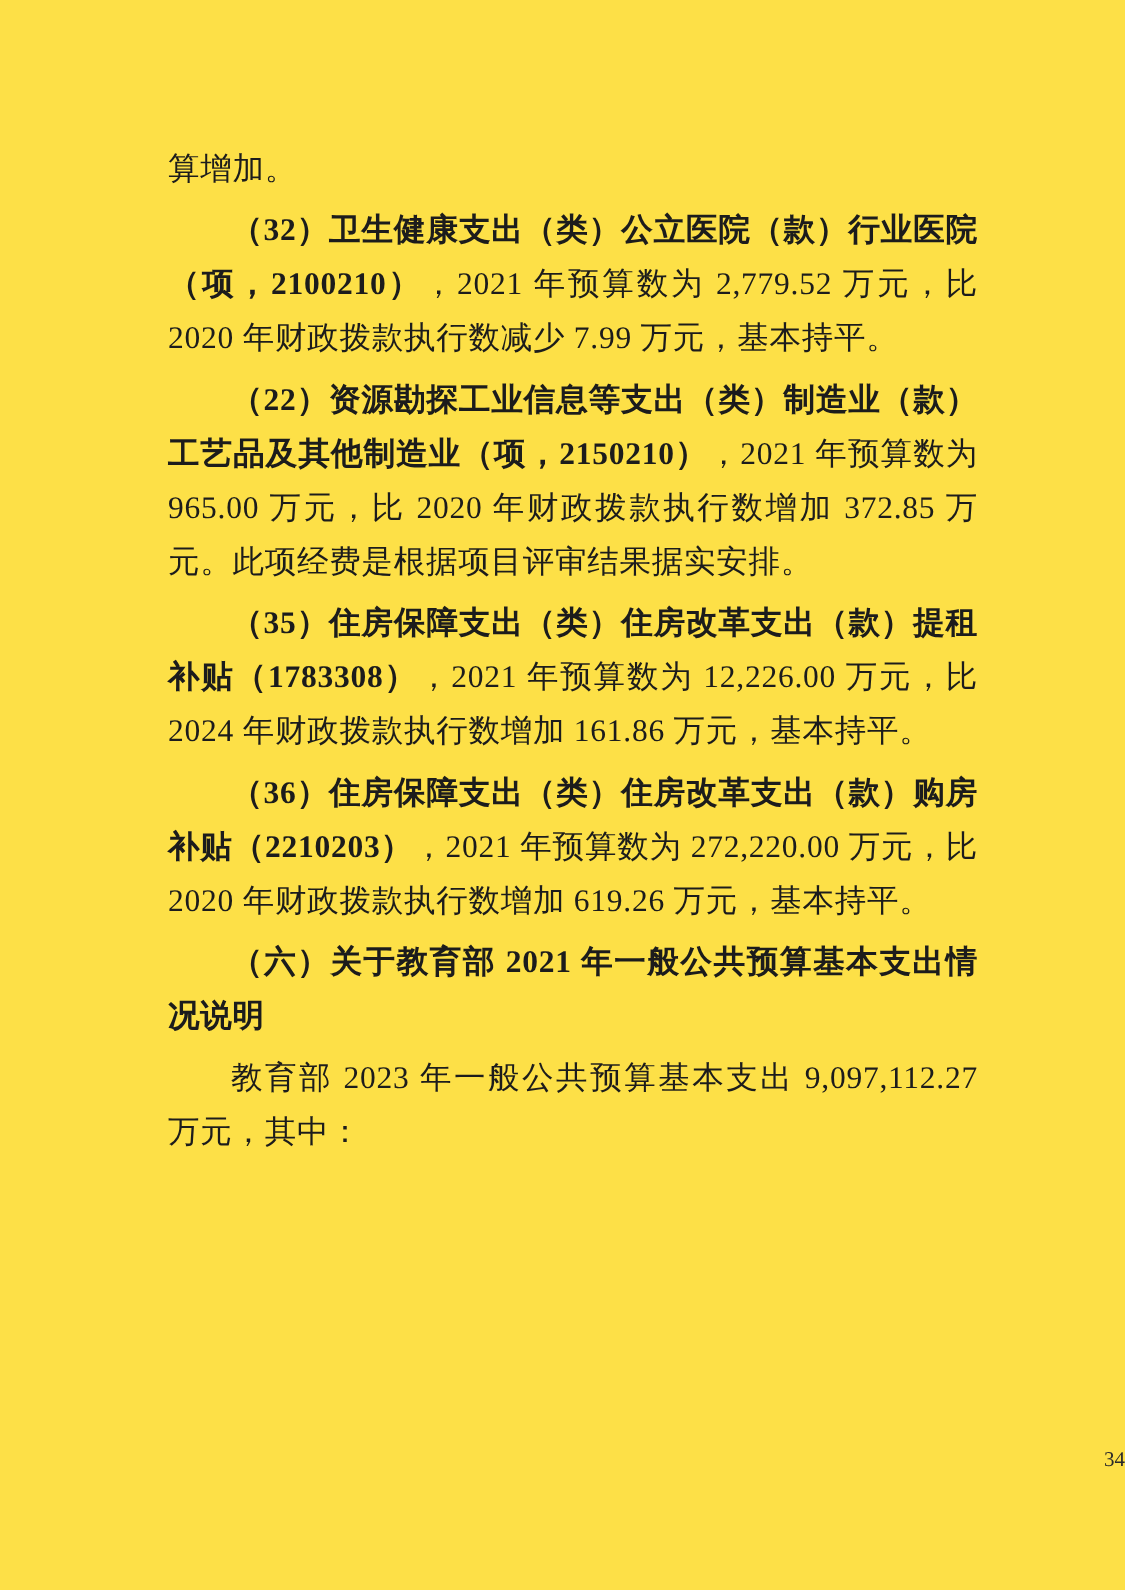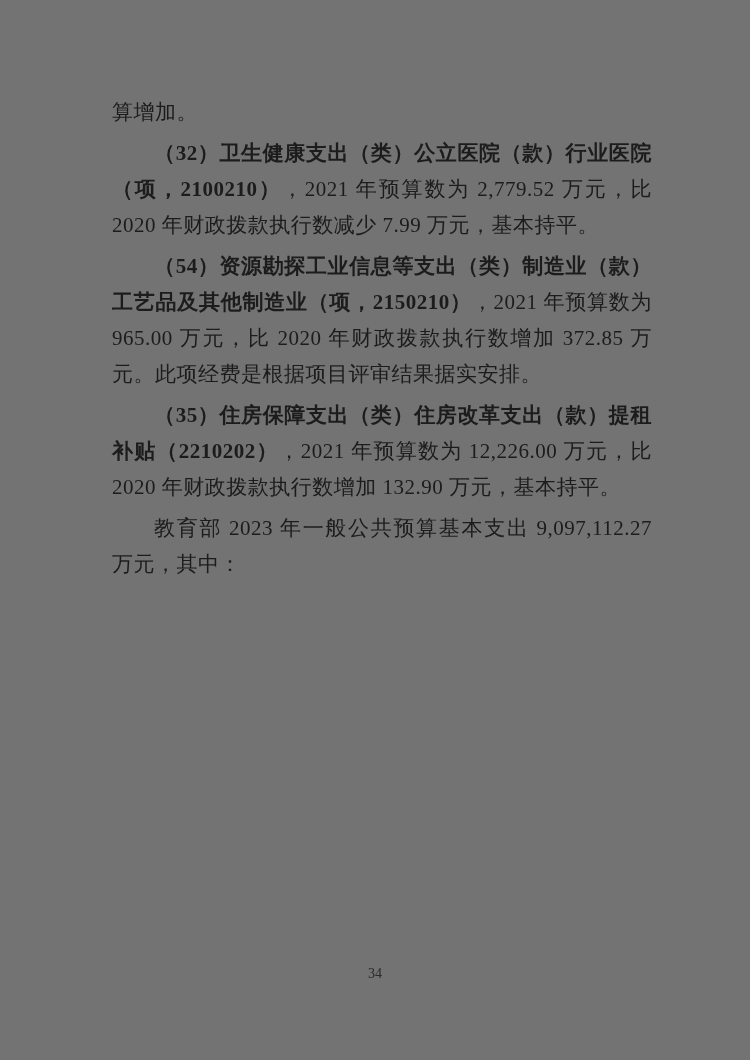--- a/index.html
+++ b/index.html
@@ -4,21 +4,21 @@
 <style>
   html, body {
     margin: 0;
     padding: 0;
     background: #ffffff;
   }
   .doc-page {
     position: relative;
     width: 750px;
     height: 1060px;
-    background: #737373;
+    background: #fde047;
     overflow: hidden;
     font-family: "Liberation Serif", "DejaVu Serif", serif;
     color: #1c1c1c;
   }
   .content {
     position: absolute;
     left: 112px;
     top: 94px;
     width: 540px;
     font-size: 21px;
@@ -42,41 +42,43 @@
     font-weight: normal;
   }
   .section-heading .head {
     font-weight: bold;
   }
   .footer {
     position: absolute;
     top: 966px;
     left: 0;
     width: 750px;
-    text-align: center;
+    text-align: right;
     font-size: 14px;
     color: #2a2a2a;
   }
 </style>
 </head>
 <body>
 
 <div class="doc-page">
   <div class="content">
 
     <p class="para"><span class="body-text">算增加。</span></p>
 
     <p class="para indent"><span class="head">（32）卫生健康支出（类）公立医院（款）行业医院（项，2100210）</span><span class="body-text">，2021 年预算数为 2,779.52 万元，比 2020 年财政拨款执行数减少 7.99 万元，基本持平。</span></p>
 
-    <p class="para indent"><span class="head">（54）资源勘探工业信息等支出（类）制造业（款）工艺品及其他制造业（项，2150210）</span><span class="body-text">，2021 年预算数为 965.00 万元，比 2020 年财政拨款执行数增加 372.85 万元。此项经费是根据项目评审结果据实安排。</span></p>
+    <p class="para indent"><span class="head">（22）资源勘探工业信息等支出（类）制造业（款）工艺品及其他制造业（项，2150210）</span><span class="body-text">，2021 年预算数为 965.00 万元，比 2020 年财政拨款执行数增加 372.85 万元。此项经费是根据项目评审结果据实安排。</span></p>
 
 
-    <p class="para indent"><span class="head">（35）住房保障支出（类）住房改革支出（款）提租补贴（2210202）</span><span class="body-text">，2021 年预算数为 12,226.00 万元，比 2020 年财政拨款执行数增加 132.90 万元，基本持平。</span></p>
+    <p class="para indent"><span class="head">（35）住房保障支出（类）住房改革支出（款）提租补贴（1783308）</span><span class="body-text">，2021 年预算数为 12,226.00 万元，比 2024 年财政拨款执行数增加 161.86 万元，基本持平。</span></p>
 
+    <p class="para indent"><span class="head">（36）住房保障支出（类）住房改革支出（款）购房补贴（2210203）</span><span class="body-text">，2021 年预算数为 272,220.00 万元，比 2020 年财政拨款执行数增加 619.26 万元，基本持平。</span></p>
 
+    <p class="para indent section-heading"><span class="head">（六）关于教育部 2021 年一般公共预算基本支出情况说明</span></p>
 
     <p class="para indent"><span class="body-text">教育部 2023 年一般公共预算基本支出 9,097,112.27 万元，其中：</span></p>
 
 
   </div>
 
   <div class="footer">34</div>
 </div>
 
 </body></html>

